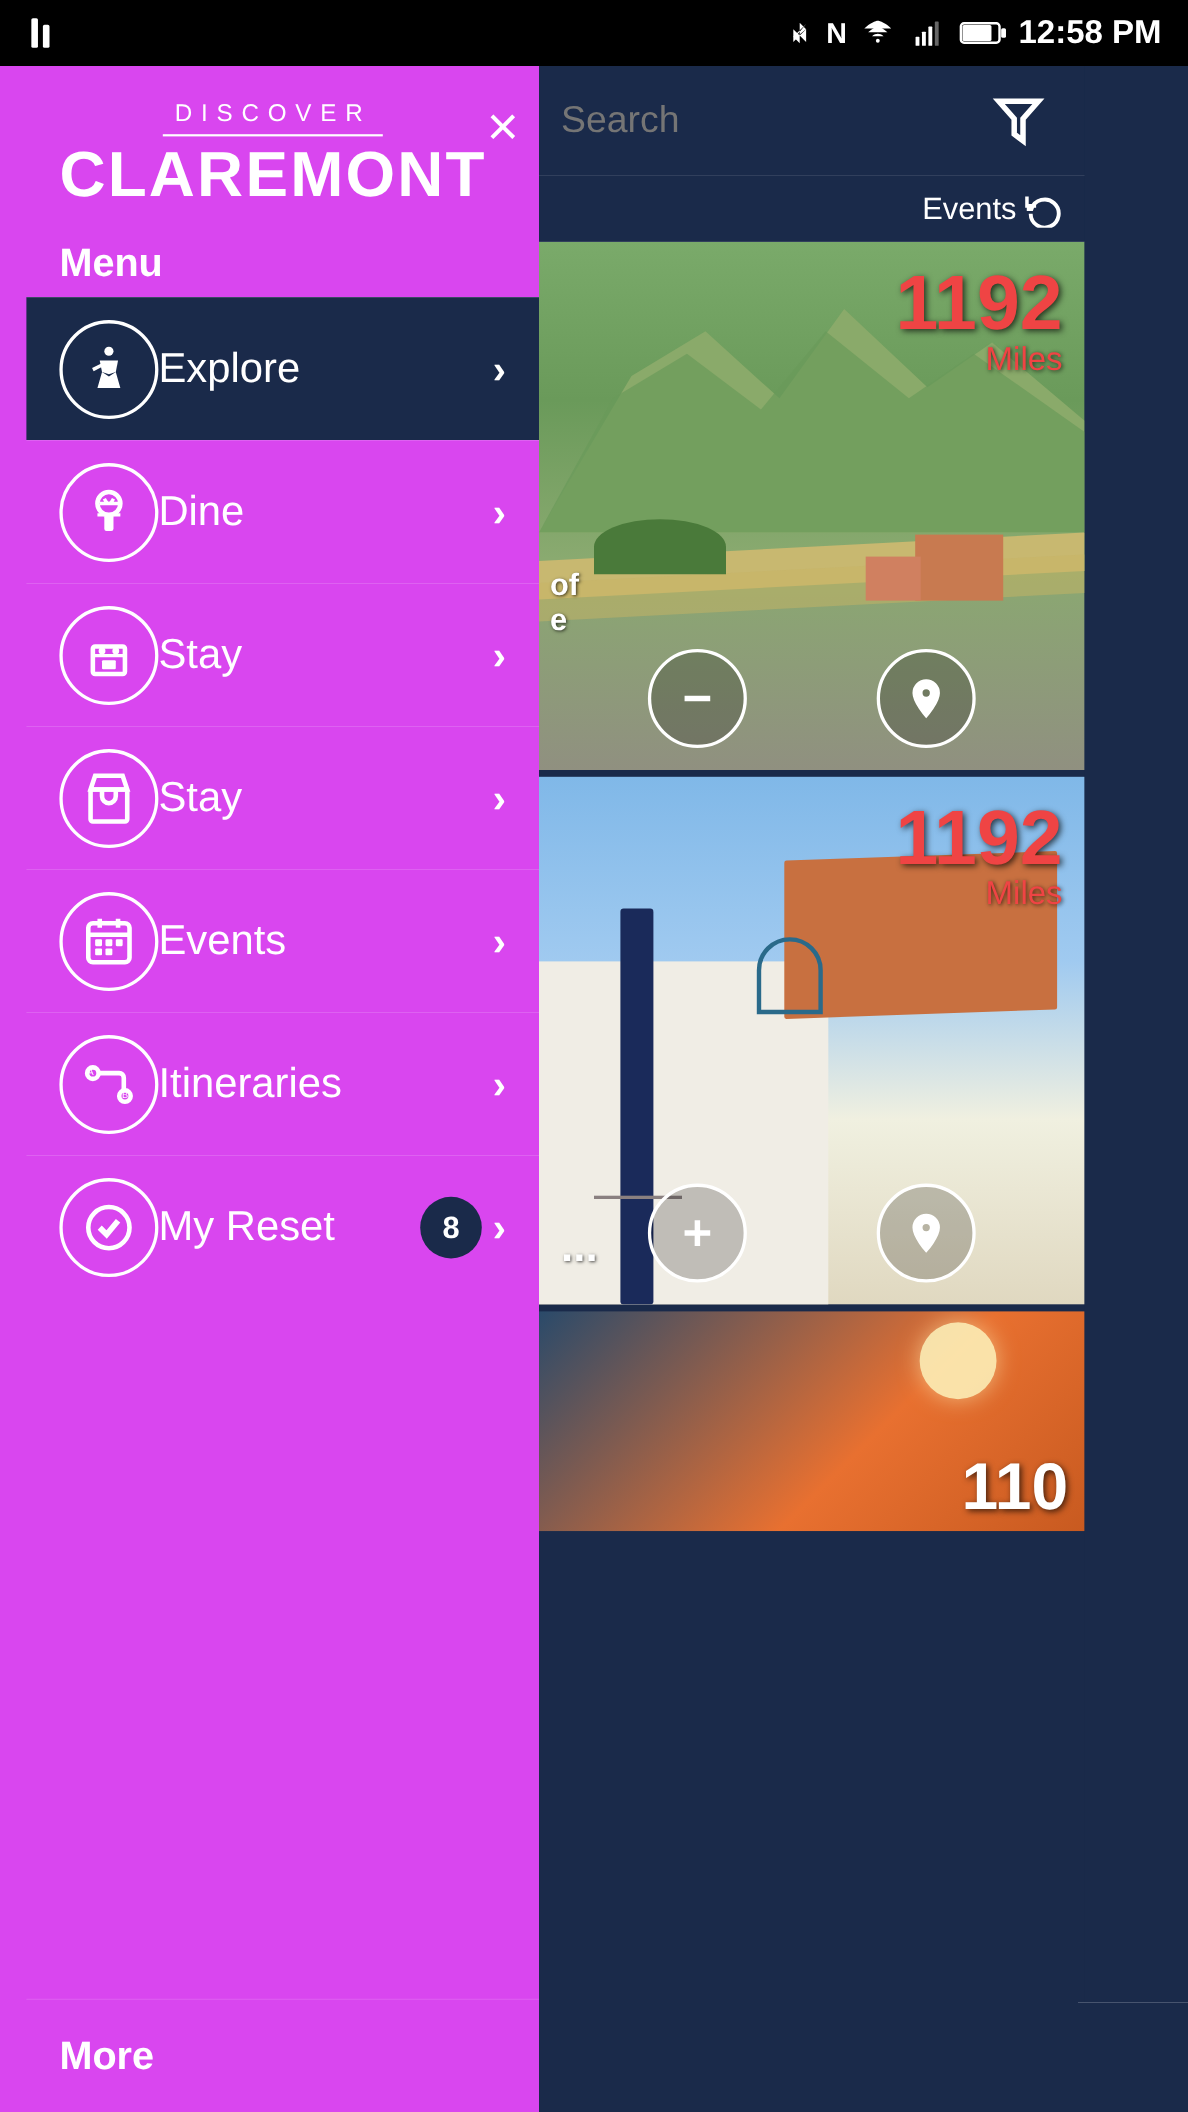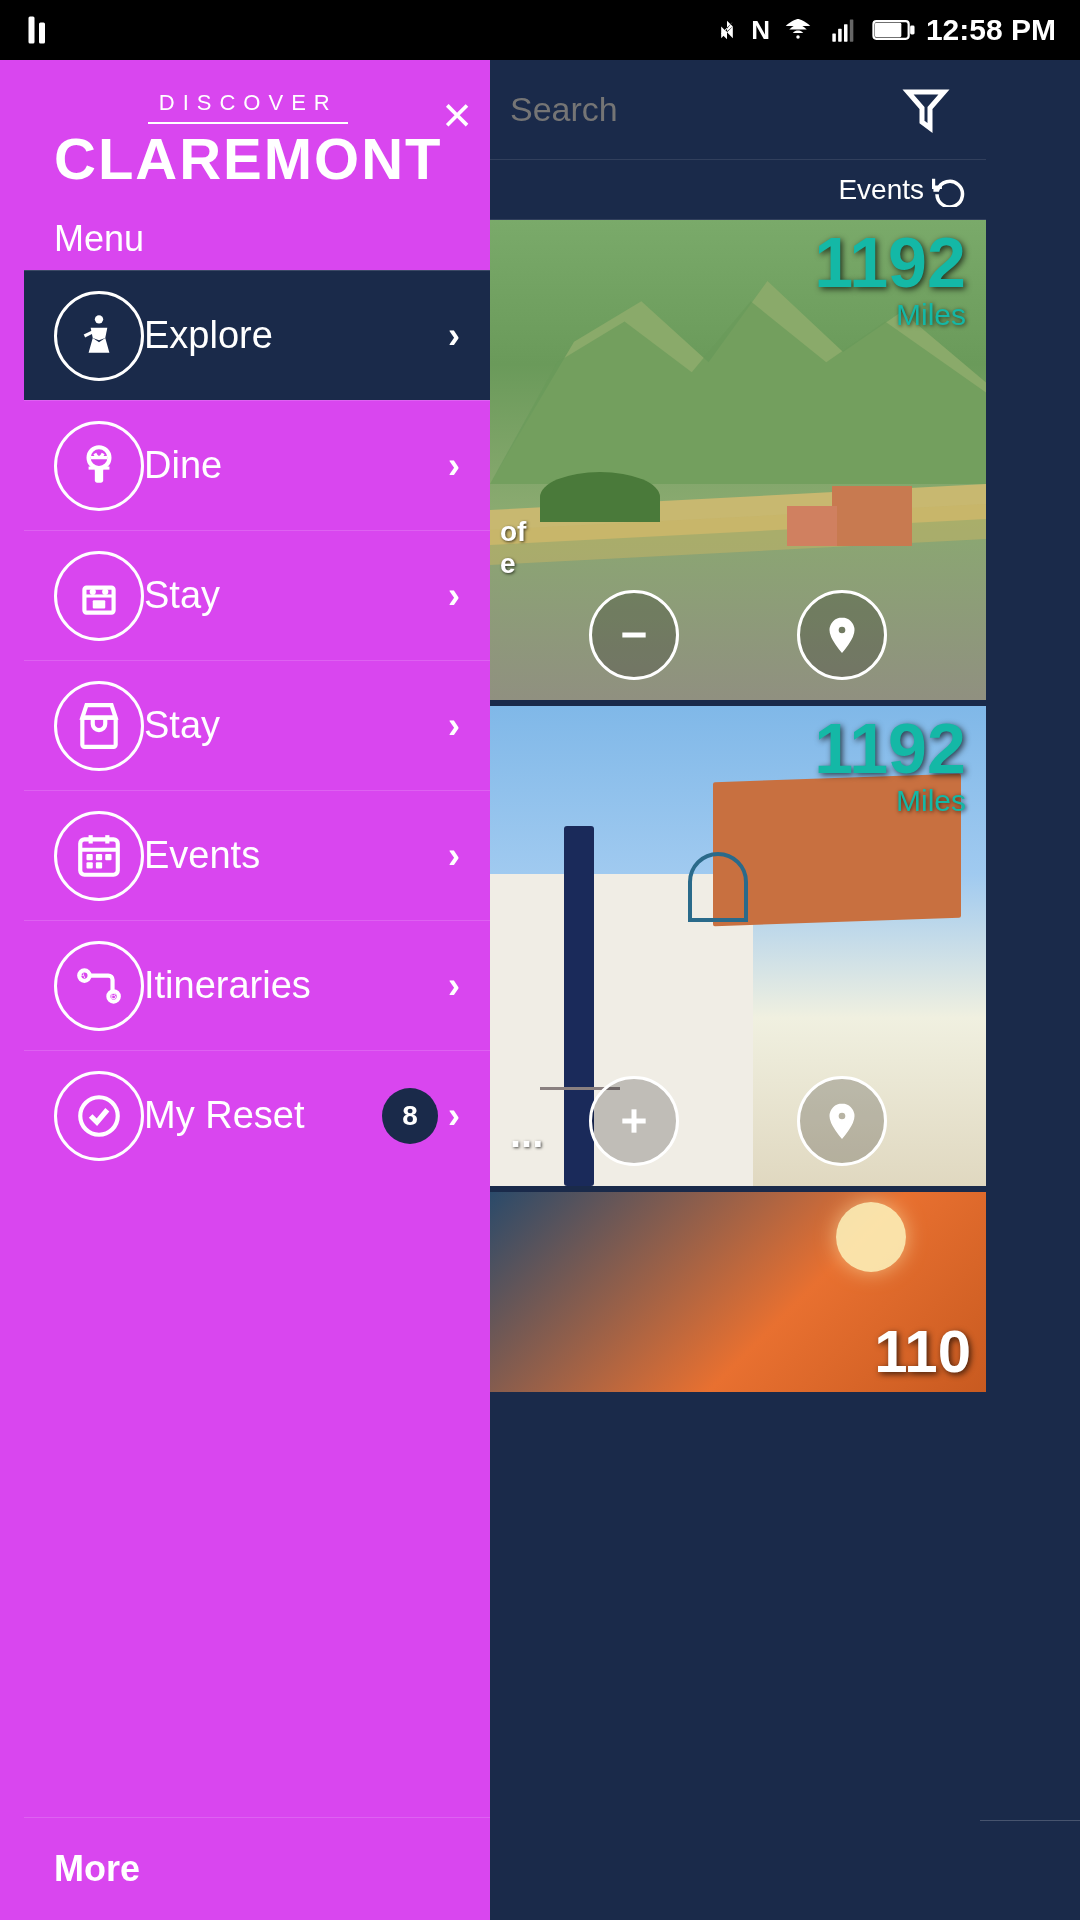--- a/index.html
+++ b/index.html
@@ -103,21 +103,21 @@
       color: white;
       font-size: 50px;
       cursor: pointer;
       line-height: 1;
       font-weight: 300;
     }
 
     .menu-label {
       color: white;
       font-size: 36px;
-      font-weight: normal;
+      font-weight: bold;
       padding: 10px 30px 10px 30px;
     }
 
     .menu-items {
       flex: 1;
       display: flex;
       flex-direction: column;
     }
 
     .menu-item {
@@ -257,23 +257,23 @@
       height: 480px;
       flex-shrink: 0;
       overflow: hidden;
     }
     .card + .card {
       margin-top: 4px;
     }
 
     .card-distance {
       position: absolute;
-      top: 8px;
+      top: 20px;
       right: 20px;
-      color: #14b8a6;
+      color: #ef4444;
       text-align: right;
     }
     .card-distance-num {
       font-size: 70px;
       font-weight: bold;
       line-height: 1;
       text-shadow: 2px 2px 6px rgba(0,0,0,0.7);
     }
     .card-distance-unit {
       font-size: 30px;

